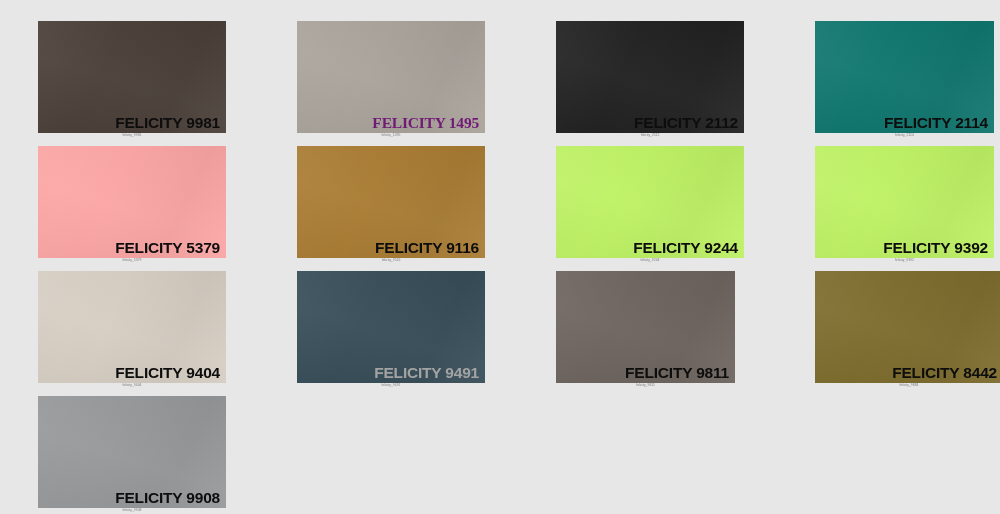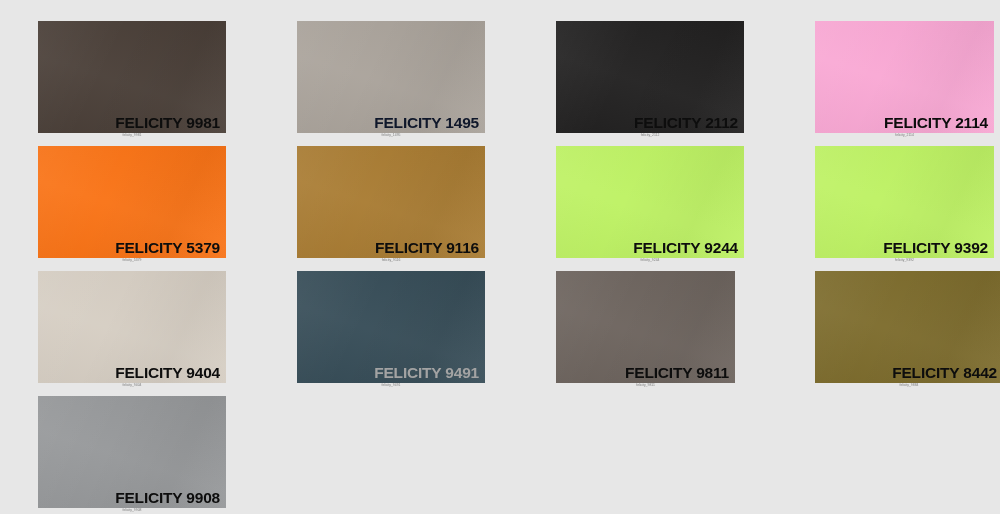--- a/index.html
+++ b/index.html
@@ -93,38 +93,38 @@
 
 <div class="swatch-grid" id="swatch-grid">
     <div class="swatch-cell col-1">
       <div class="swatch-chip" style="background: rgb(74, 63, 56);">
         <div class="swatch-label" style="color: rgb(13, 13, 13);">FELICITY 9981</div>
       </div>
       <div class="swatch-caption">felicity_9981</div>
     </div>
     <div class="swatch-cell col-2">
       <div class="swatch-chip" style="background: rgb(170, 163, 155);">
-        <div class="swatch-label" style="color: #0f172a;">FELICITY 1495</div>
+        <div class="swatch-label" style="color: #701a75; font-family: Liberation Serif, serif;">FELICITY 1495</div>
       </div>
       <div class="swatch-caption">felicity_1495</div>
     </div>
     <div class="swatch-cell col-3">
       <div class="swatch-chip" style="background: rgb(34, 33, 33); text-decoration: underline;">
         <div class="swatch-label" style="color: rgb(13, 13, 13);">FELICITY 2112</div>
       </div>
       <div class="swatch-caption">felicity_2112</div>
     </div>
     <div class="swatch-cell col-4">
-      <div class="swatch-chip" style="background: #f9a8d4;">
+      <div class="swatch-chip" style="background: #0f766e;">
         <div class="swatch-label" style="color: rgb(13, 13, 13);">FELICITY 2114</div>
       </div>
       <div class="swatch-caption">felicity_2114</div>
     </div>
     <div class="swatch-cell col-1">
-      <div class="swatch-chip" style="background: #f97316; text-align: right;">
+      <div class="swatch-chip" style="background: #fca5a5; text-align: right;">
         <div class="swatch-label" style="color: rgb(13, 13, 13);">FELICITY 5379</div>
       </div>
       <div class="swatch-caption">felicity_5379</div>
     </div>
     <div class="swatch-cell col-2">
       <div class="swatch-chip" style="background: rgb(169, 124, 51);">
         <div class="swatch-label" style="color: rgb(13, 13, 13);">FELICITY 9116</div>
       </div>
       <div class="swatch-caption">felicity_9116</div>
     </div>

